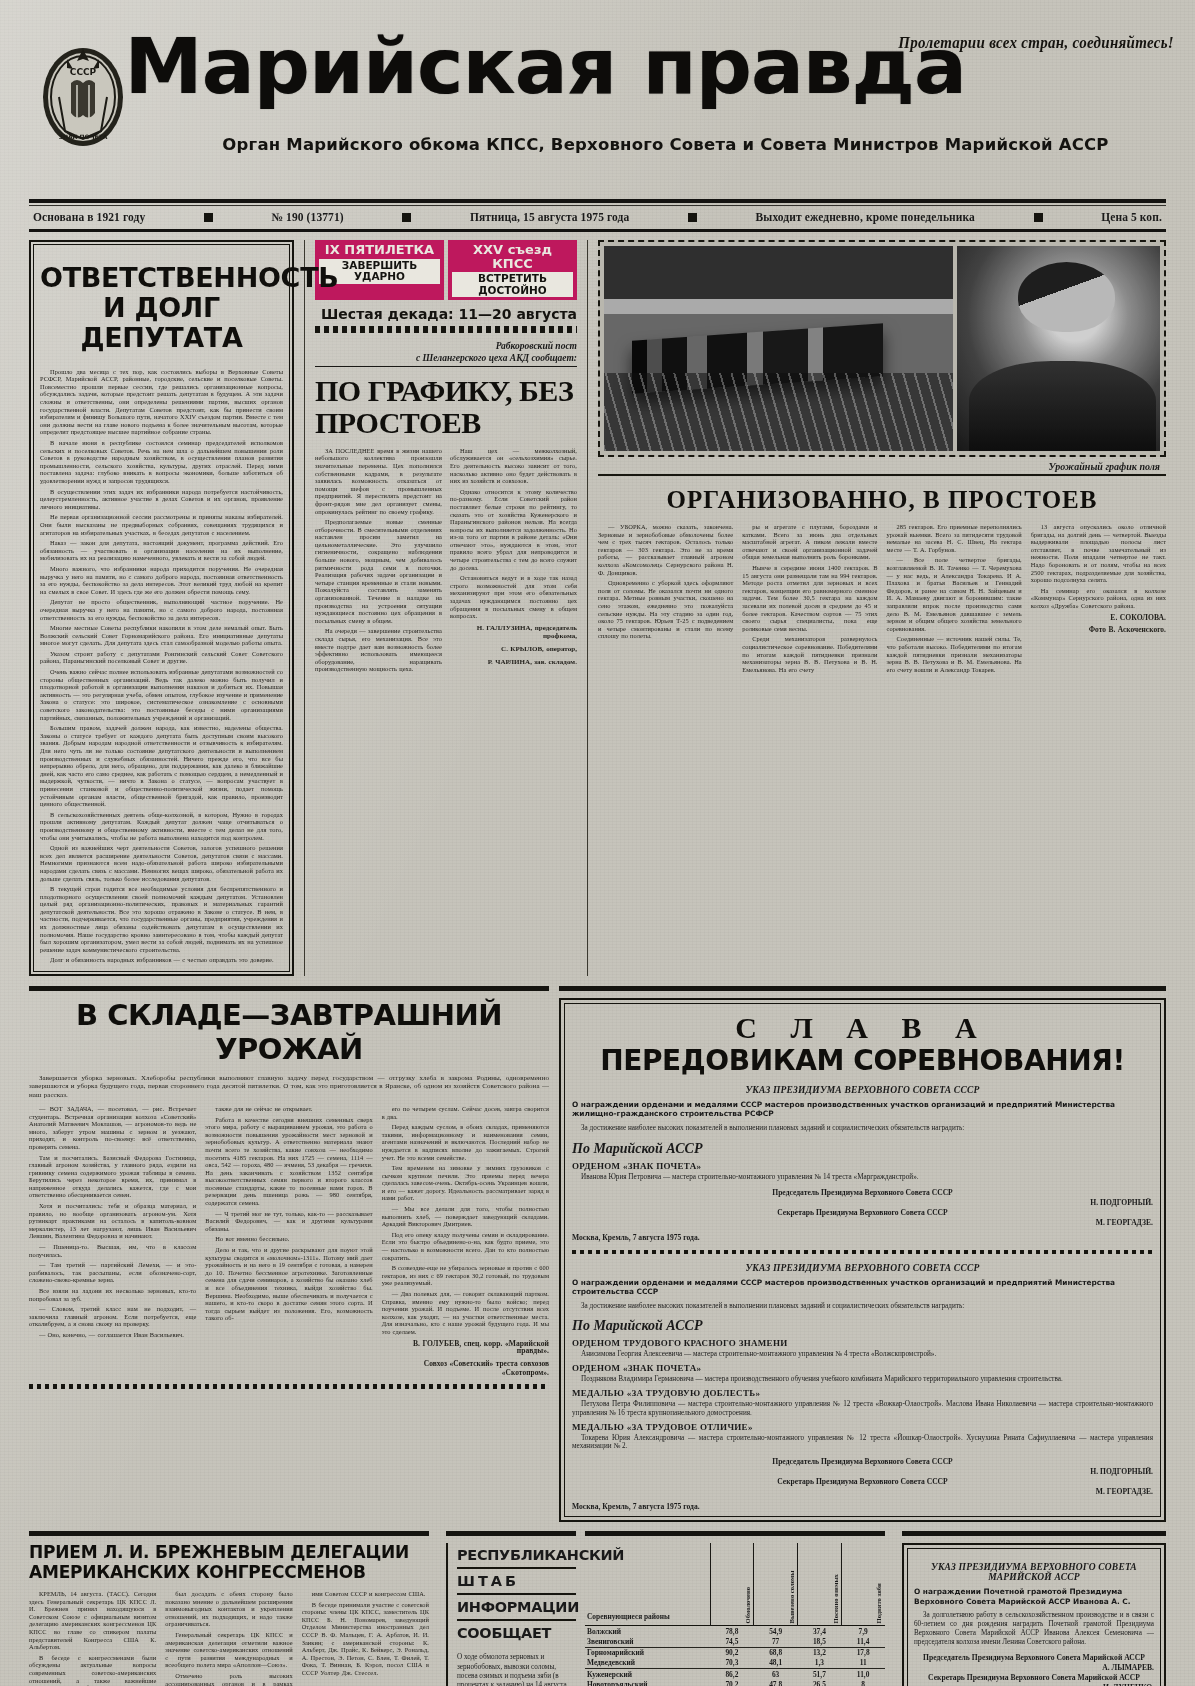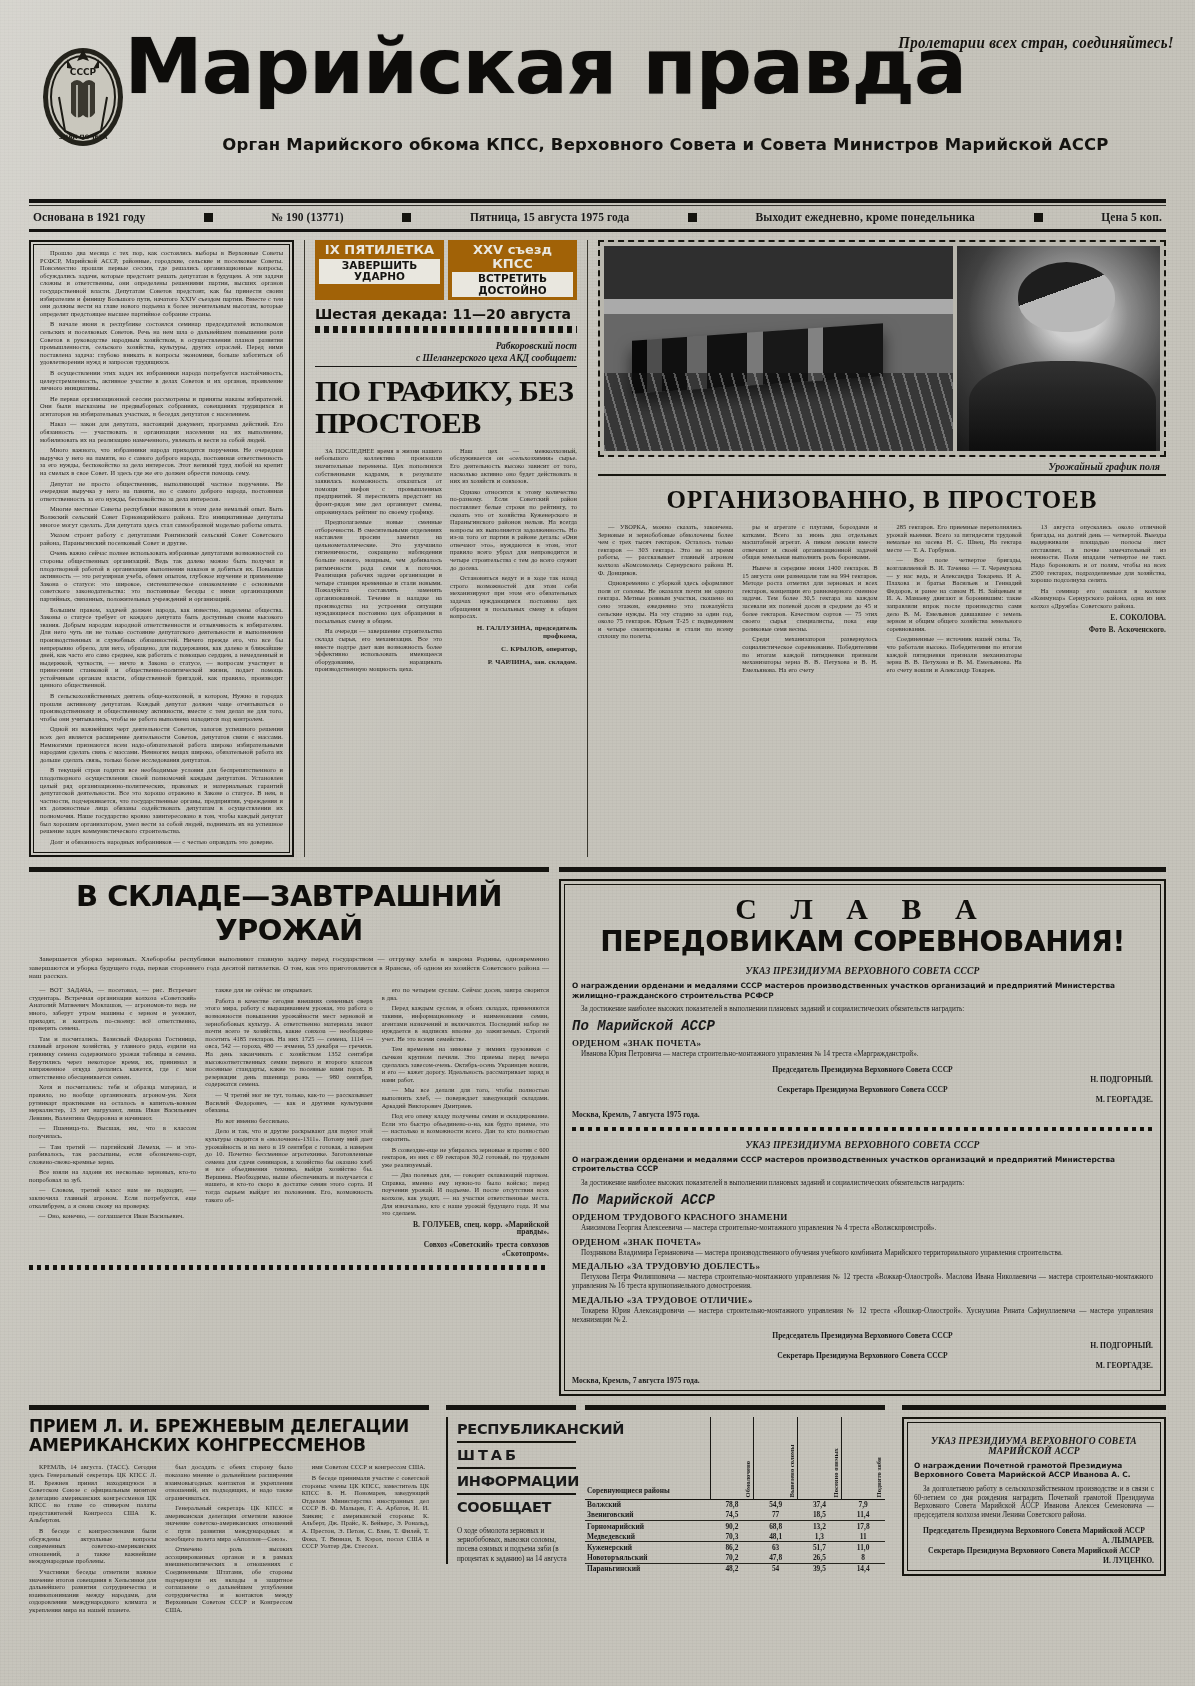--- a/index.html
+++ b/index.html
@@ -83,30 +83,30 @@
     font-size:6.4px;line-height:7.6px;text-align:justify;
     color:#23211c;word-spacing:.5px;letter-spacing:.05px;
     hyphens:auto;
   }
   .bodytext p{margin:0 0 3px;text-indent:10px;}
   .bodytext.t7{font-size:7px;line-height:8.3px;}
 
   
   .campaign{display:flex;gap:4px;align-items:stretch;margin-bottom:6px;}
   .camp-box{
-    background:#a16207;color:#e9e7df;flex:1;
+    background:#be185d;color:#e9e7df;flex:1;
     padding:3px 4px;text-align:center;
   }
   .camp-l1{font-family:"DejaVu Sans",sans-serif;font-weight:bold;font-size:13px;line-height:1.05;}
   .camp-l2{
     font-family:"DejaVu Sans",sans-serif;font-weight:bold;font-size:10.5px;
     background:#e9e7df;color:#141310;margin-top:2px;padding:1px 2px;line-height:1.1;
   }
   .decade{
-    text-align:left;font-family:"DejaVu Sans",sans-serif;
+    text-align:right;font-family:"DejaVu Sans",sans-serif;
     font-weight:bold;font-size:14px;margin:6px 0 4px;color:#15130f;
   }
   .dashrule{
     height:7px;margin:0 0 8px;
     background:repeating-linear-gradient(90deg,#15140f 0 5px,transparent 5px 9px);
   }
   .rabkor{
     text-align:right;font-style:italic;font-size:9.5px;margin:4px 0 2px;font-weight:bold;
   }
   .rabkor2{
@@ -199,22 +199,22 @@
   .ukaz-title{
     font-style:italic;font-weight:bold;font-size:9.5px;text-align:center;
     margin:9px 0 5px;letter-spacing:.2px;
   }
   .ukaz-sub{
     font-family:"DejaVu Sans",sans-serif;font-weight:bold;font-size:7.4px;
     line-height:9.6px;margin-bottom:5px;
   }
   .ukaz-body{font-size:7.2px;line-height:8.8px;text-align:justify;}
   .ukaz-body p{margin:0 0 4px;text-indent:9px;}
-  .region{font-family:Liberation Mono, monospace;font-style:italic;font-weight:bold;
-    font-size:14px;margin:0 0 4px;}
+  .region{font-family:Liberation Serif, serif;font-style:italic;font-weight:bold;
+    font-size:14px;margin:8px 0 4px;}
   .award{font-weight:bold;font-size:9px;letter-spacing:.3px;margin:4px 0 2px;}
   .signblock{text-align:center;font-weight:bold;font-size:7.6px;line-height:10px;margin-top:6px;}
   .signblock .nm{display:block;text-align:right;}
   .placedate{font-size:7.6px;font-weight:bold;margin-top:5px;}
   .sep-dash{height:4px;margin:8px 0;
     background:repeating-linear-gradient(90deg,#16150f 0 4px,transparent 4px 8px);}
 
   
   .band3{display:flex;margin:9px 22px 0;gap:9px;}
   .band3A{width:400px;}
@@ -305,20 +305,21 @@
     <span>Выходит ежедневно, кроме понедельника</span>
     <span class="sq"></span>
     <span>Цена 5 коп.</span>
   </div>
   <div class="rule-bottom"></div>
 
   <div class="cols">
 
     <div class="colA" style="padding-right:10px;">
       <div class="boxed">
+        <h1 class="lead">ОТВЕТСТВЕННОСТЬ И ДОЛГ ДЕПУТАТА</h1>
         <div class="bodytext">
           <p>Прошло два месяца с тех пор, как состоялись выборы в Верховные Советы РСФСР, Марийской АССР, районные, городские, сельские и поселковые Советы. Повсеместно прошли первые сессии, где решались организационные вопросы, обсуждались задачи, которые предстоит решать депутатам в будущем. А эти задачи сложны и ответственны, они определены решениями партии, высших органов государственной власти. Депутатам Советов предстоит, как бы принести своим избирателям и финишу Большого пути, начатого XXIV съездом партии. Вместе с тем они должны вести на главе нового подъема к более значительным высотам, которые определит предстоящее высшее партийное собрание страны.</p>
           <p>В начале июня в республике состоялся семинар председателей исполкомов сельских и поселковых Советов. Речь на нем шла о дальнейшем повышении роли Советов в руководстве народным хозяйством, в осуществлении планов развития промышленности, сельского хозяйства, культуры, других отраслей. Перед ними поставлена задача: глубоко вникать в вопросы экономики, больше заботиться об удовлетворении нужд и запросов трудящихся.</p>
           <p>В осуществлении этих задач их избранники народа потребуется настойчивость, целеустремленность, активное участие в делах Советов и их органов, проявление личного инициативы.</p>
           <p>Не первая организационной сессии рассмотрены и приняты наказы избирателей. Они были высказаны не предвыборных собраниях, совещаниях трудящихся и агитаторов на избирательных участках, в беседах депутатов с населением.</p>
           <p>Наказ — закон для депутата, настоящий документ, программа действий. Его обязанность — участвовать в организации населения на их выполнение, мобилизовать их на реализацию намеченного, увлекать и вести за собой людей.</p>
           <p>Много важного, что избранники народа приходится поручения. Не очередная выручка у него на памяти, но с самого доброго народа, постоянная ответственность за его нужды, беспокойство за дела интересов. Этот великий труд любой на крепит на смелых в свое Совет. И здесь где же его должен обрести помощь сему.</p>
           <p>Депутат не просто общественник, выполняющий частное поручение. Не очередная выручка у него на памяти, но с самого доброго народа, постоянная ответственность за его нужды, беспокойство за дела интересов.</p>
           <p>Многие местные Советы республики накопили в этом деле немалый опыт. Быть Волжский сельский Совет Горномарийского района. Его инициативные депутаты многое могут сделать. Для депутата здесь стал самообразной моделью работы опыта.</p>
           <p>Указом строит работу с депутатами Ронгинский сельский Совет Советского района, Параньгинский поселковый Совет и другие.</p>

